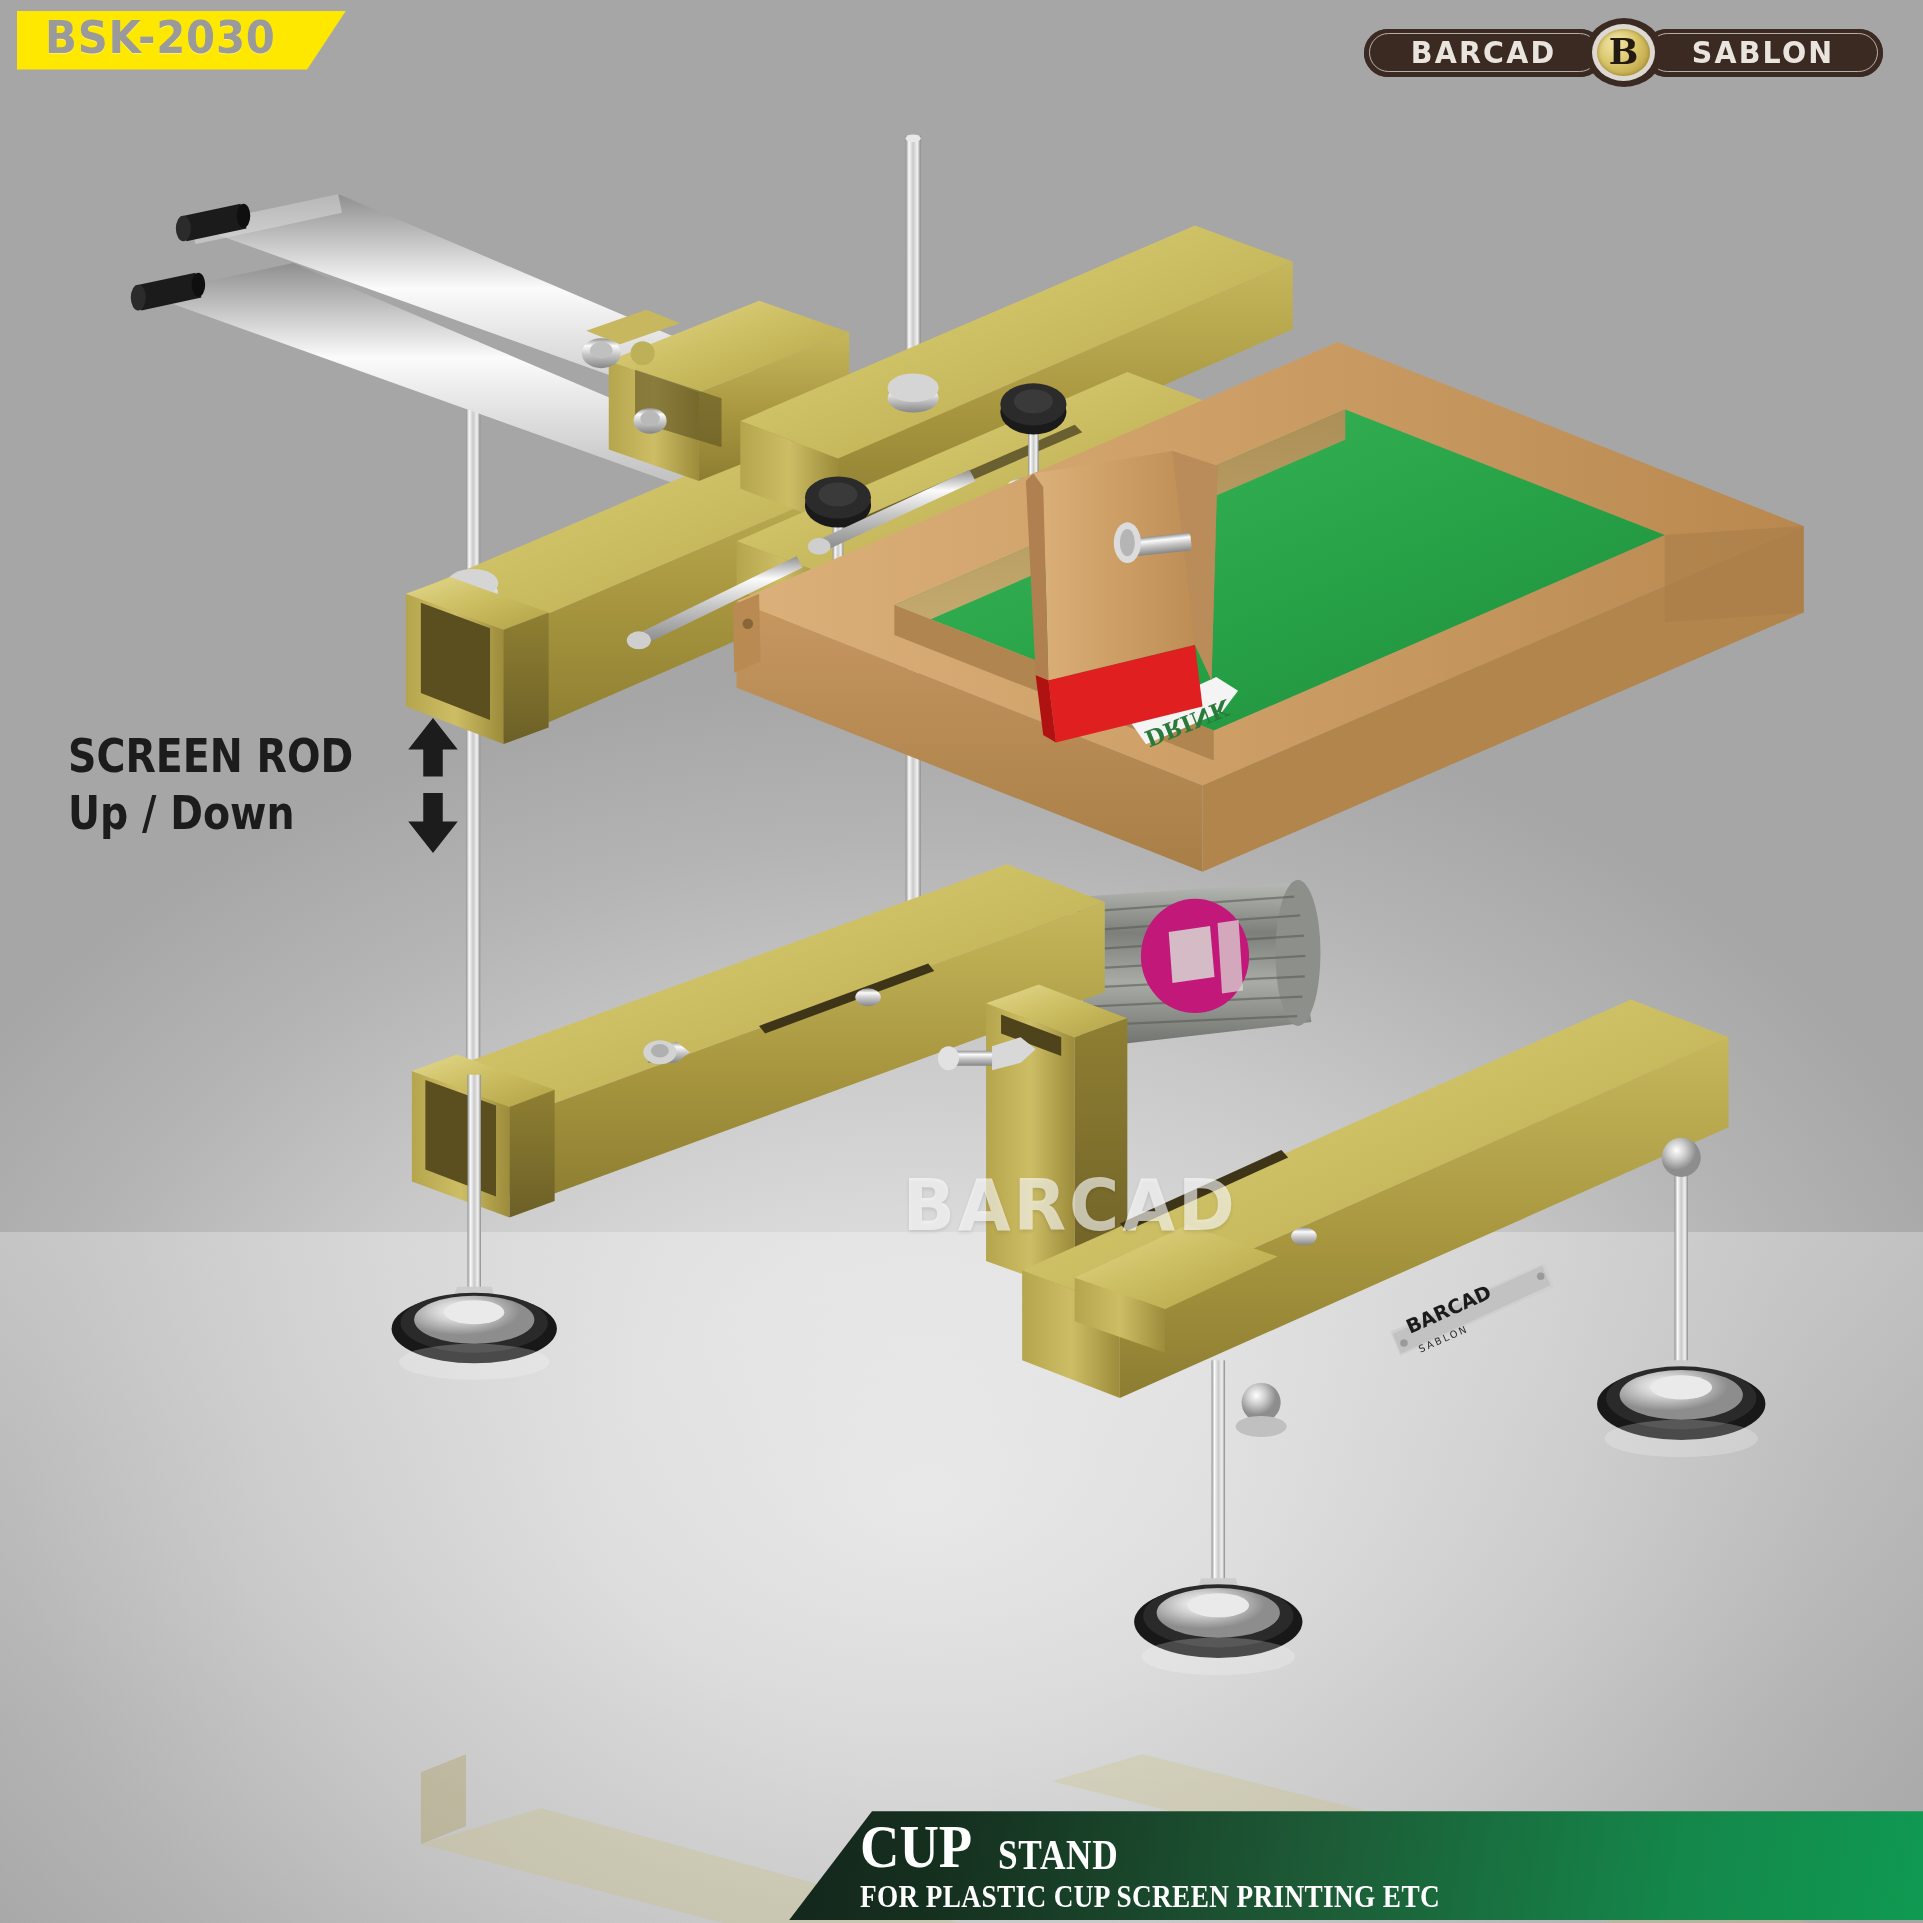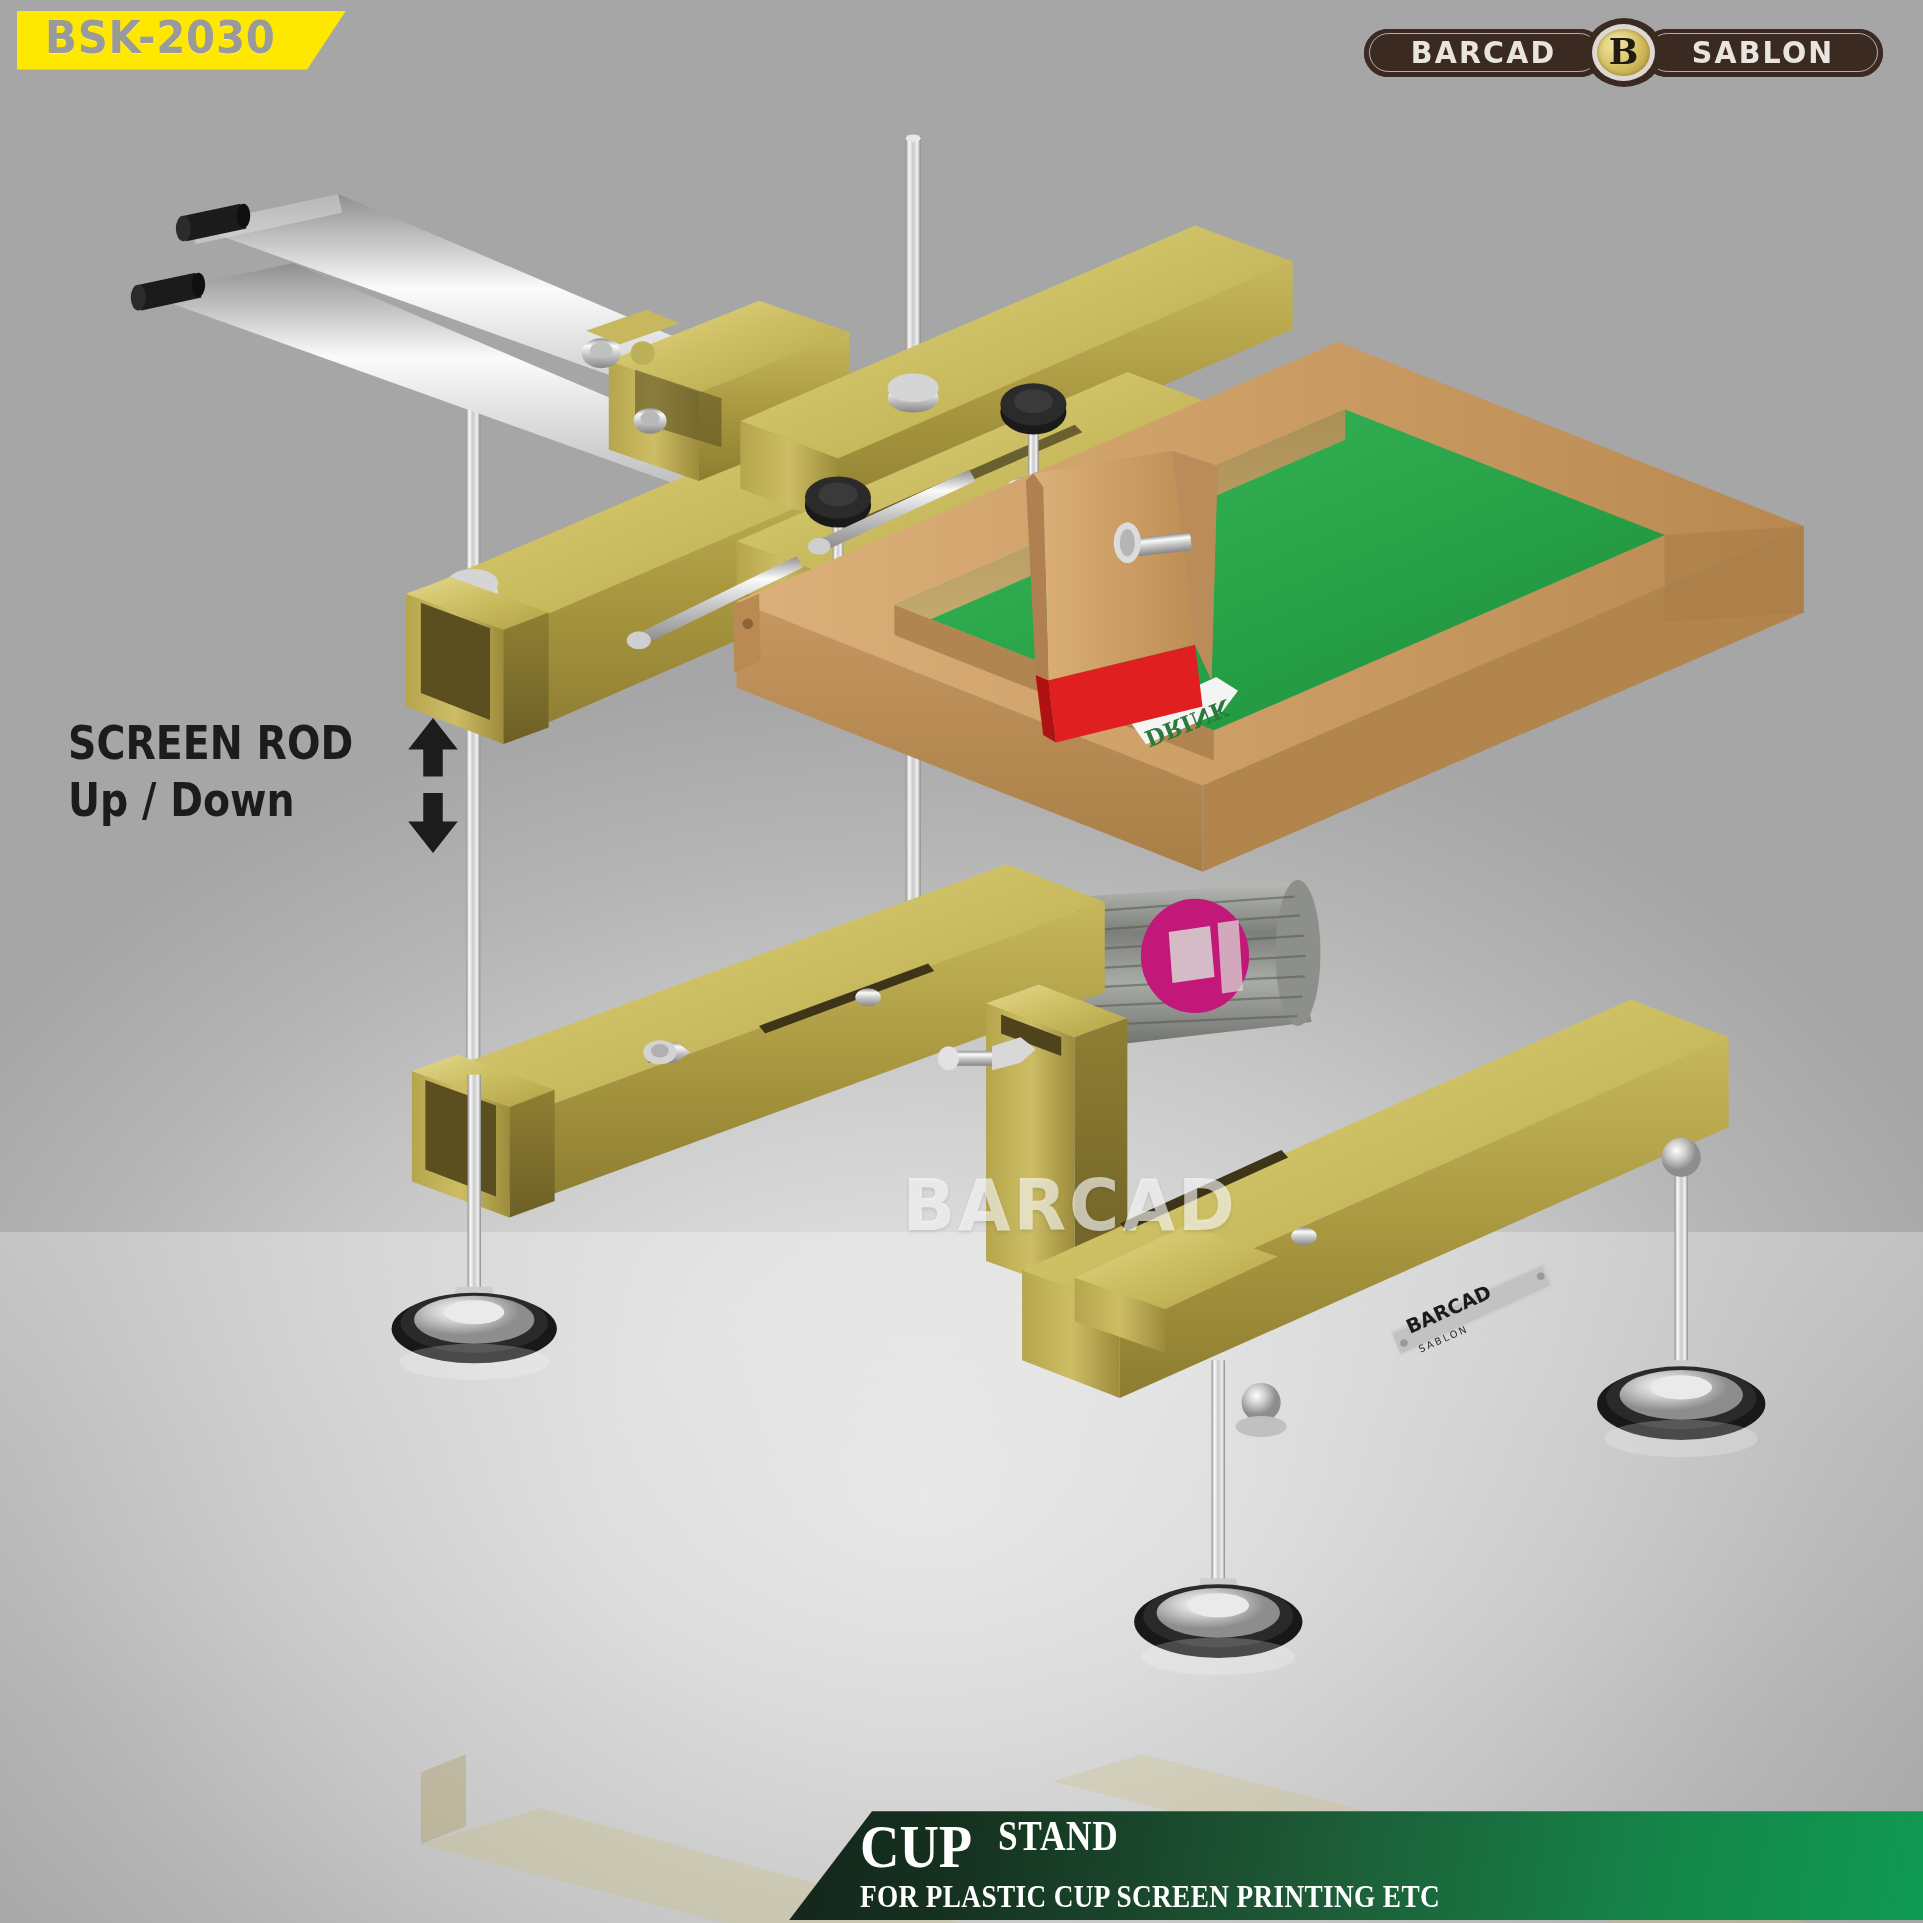--- a/index.html
+++ b/index.html
@@ -67,21 +67,21 @@
     background:radial-gradient(circle at 35% 30%,#f2e7a8 0%,#d9c56a 45%,#ae9434 100%);
     display:flex;align-items:center;justify-content:center;
     box-shadow:inset 0 0 4.5px rgba(120,95,20,.6);
   }
   #logo-emblem .core span{
     font-family:"DejaVu Serif",serif;font-weight:bold;font-size:35px;color:#241a14;
     line-height:1;margin-top:-1.5px;
   }
 
   
-  #callout{position:absolute;left:68px;top:718px;display:flex;align-items:flex-start;gap:4.5px;}
+  #callout{position:absolute;left:68px;top:718px;display:flex;align-items:center;gap:4.5px;}
   #callout .lines{display:flex;flex-direction:column;}
   .co-l1{
     font-family:"DejaVu Sans",sans-serif;font-weight:bold;font-size:47px;color:#1c1c1c;
     letter-spacing:0px;transform:scaleX(.84);transform-origin:left center;white-space:nowrap;line-height:1.05;
   }
   .co-l2{
     font-family:"DejaVu Sans",sans-serif;font-weight:bold;font-size:47px;color:#1c1c1c;
     transform:scaleX(.84);transform-origin:left center;white-space:nowrap;line-height:1.15;margin-top:6px;
   }
   #callout-arrows{width:56px;height:135px;margin-left:-7.5px;}
@@ -99,21 +99,21 @@
     position:absolute;left:0;bottom:0;width:1924px;height:113px;overflow:hidden;
   }
   #bottom-banner .bg{
     position:absolute;right:0;bottom:3.8px;width:1135px;height:109px;
     background:linear-gradient(100deg,#14261c 0%,#15301f 14%,#1d5a36 46%,#14874a 78%,#0f9a52 100%);
     clip-path:polygon(83px 0,100% 0,100% 100%,0 100%);
   }
   #bottom-banner .txtwrap{
     position:absolute;left:860px;bottom:9px;
   }
-  .bn-l1{display:flex;align-items:flex-start;gap:10.5px;}
+  .bn-l1{display:flex;align-items:flex-end;gap:10.5px;}
   .bn-cup{
     font-family:"Liberation Serif",serif;font-weight:bold;font-size:62px;color:#fff;line-height:.95;
     transform:scaleX(.88);transform-origin:left bottom;
   }
   .bn-stand{
     font-family:"Liberation Serif",serif;font-weight:bold;font-size:42px;color:#fff;line-height:.95;
     transform:scaleX(.84);transform-origin:left bottom;letter-spacing:0.8px;
   }
   .bn-l2{
     font-family:"Liberation Serif",serif;font-weight:bold;font-size:31px;color:#fff;

